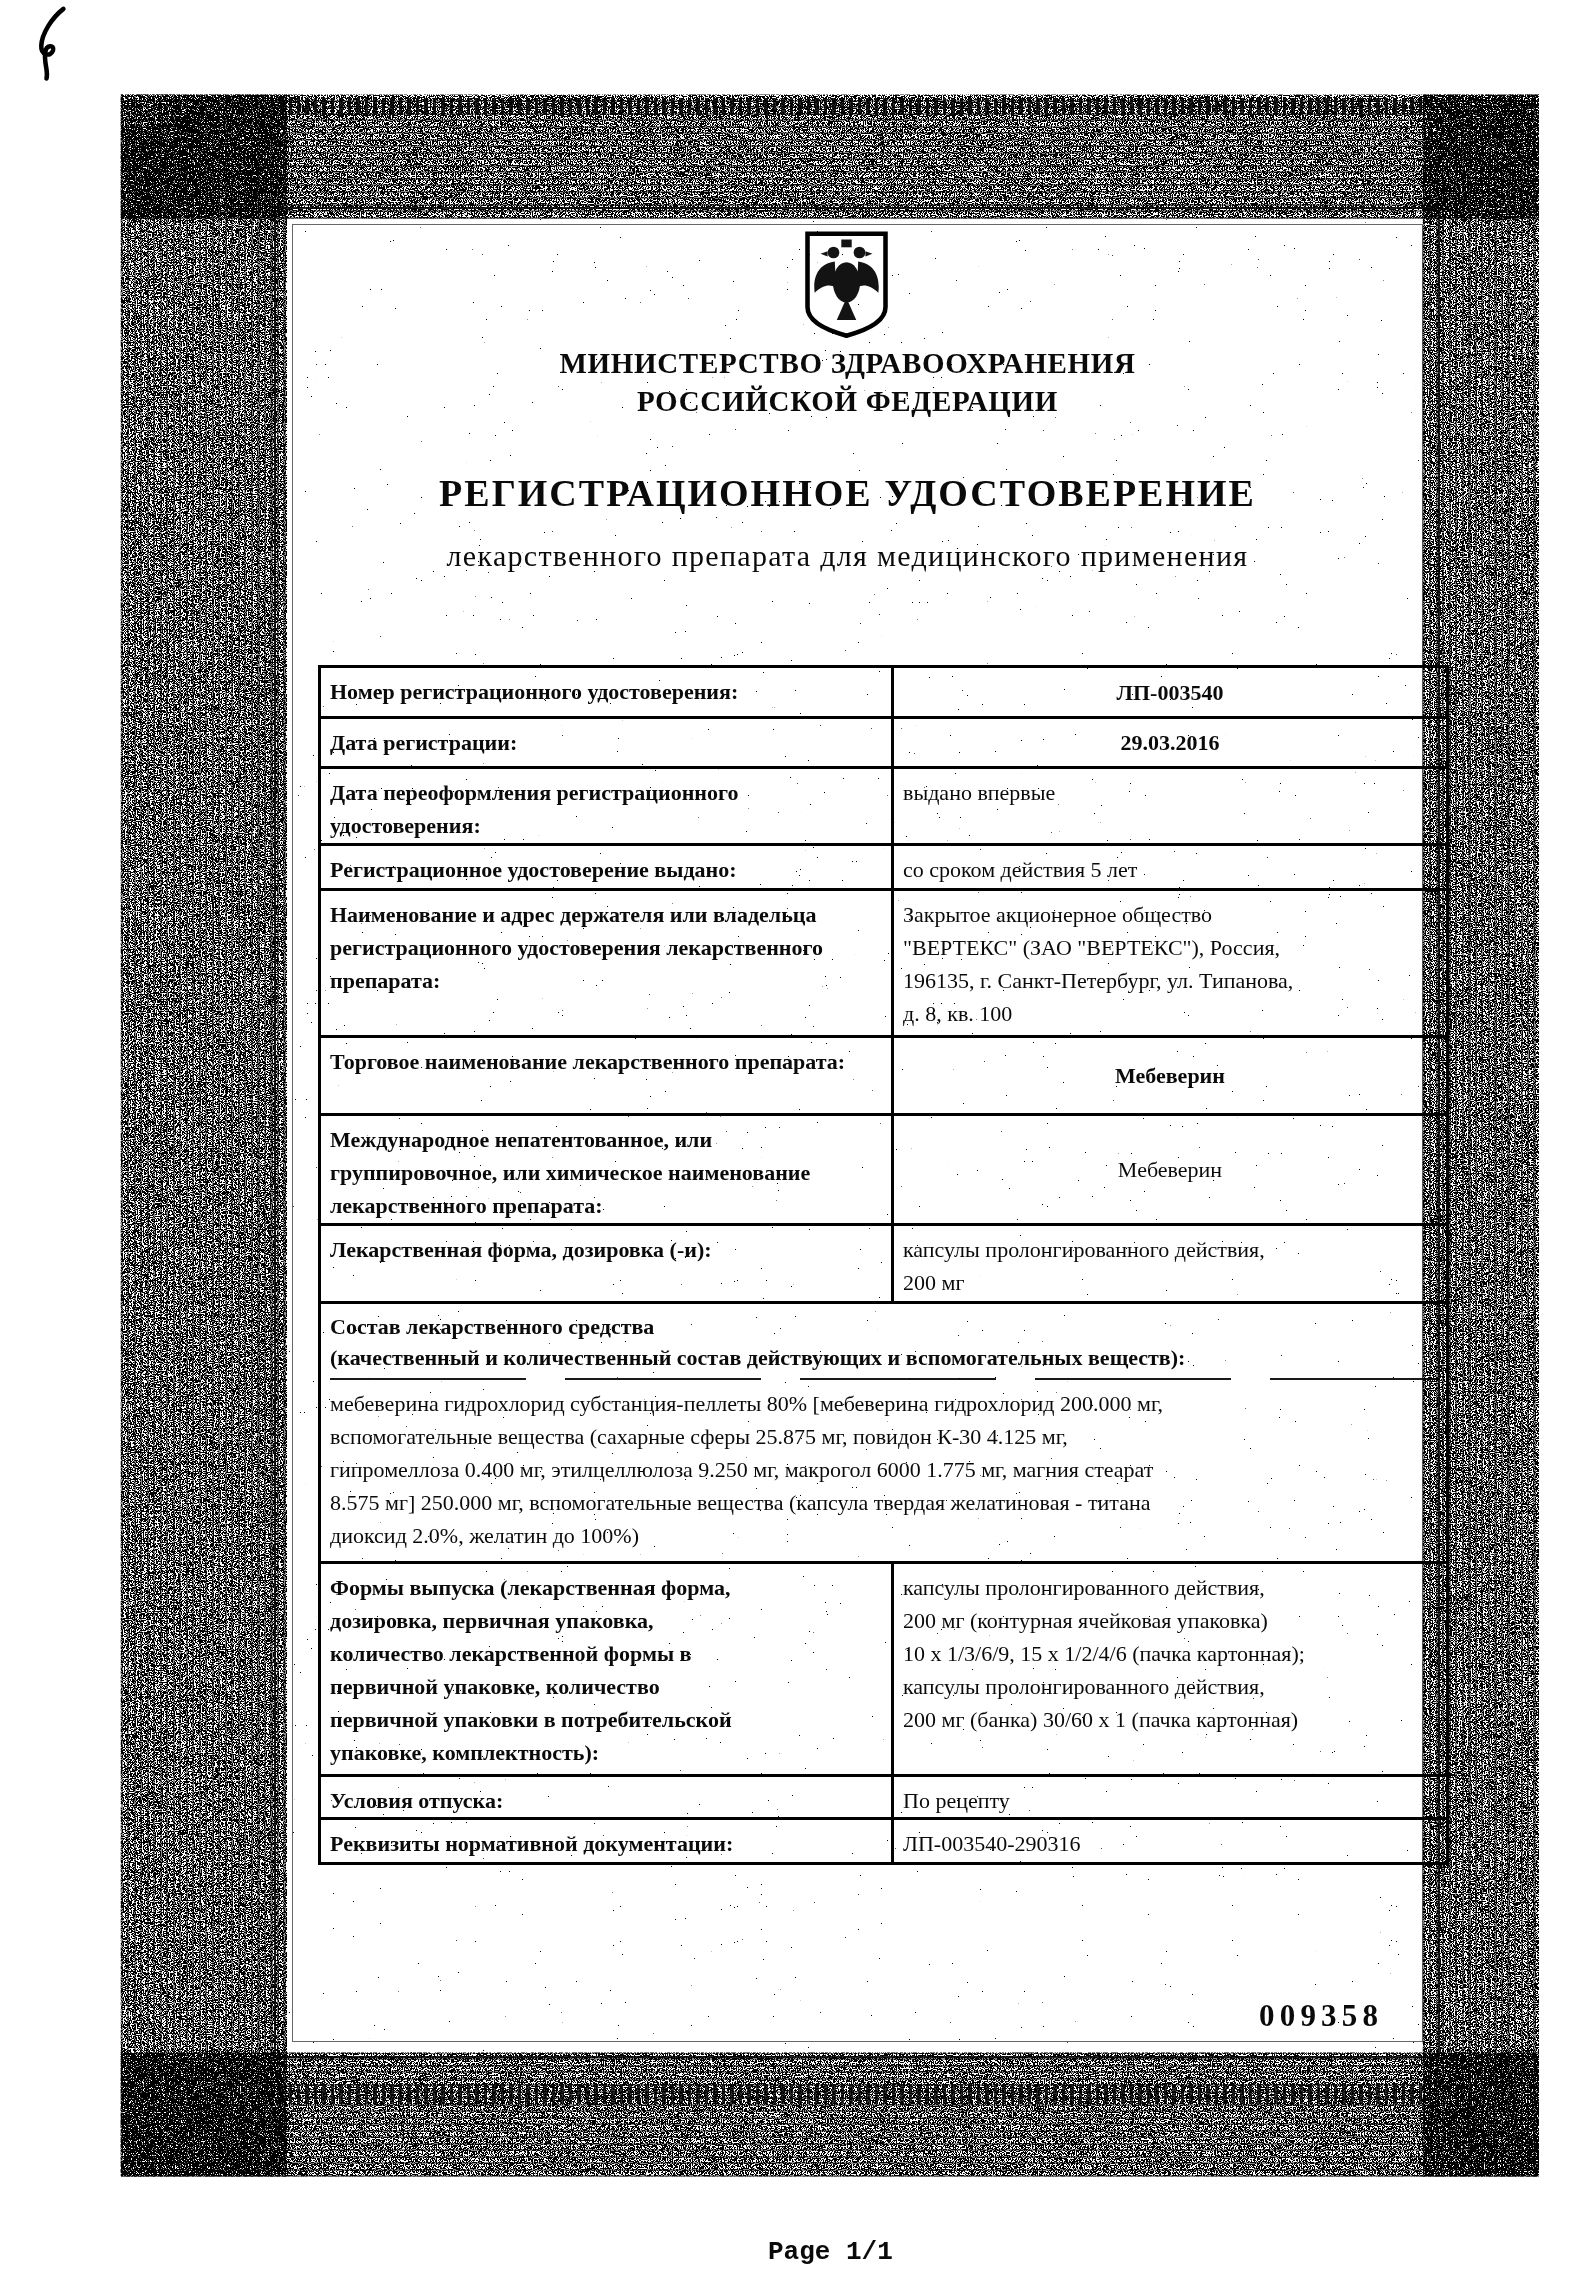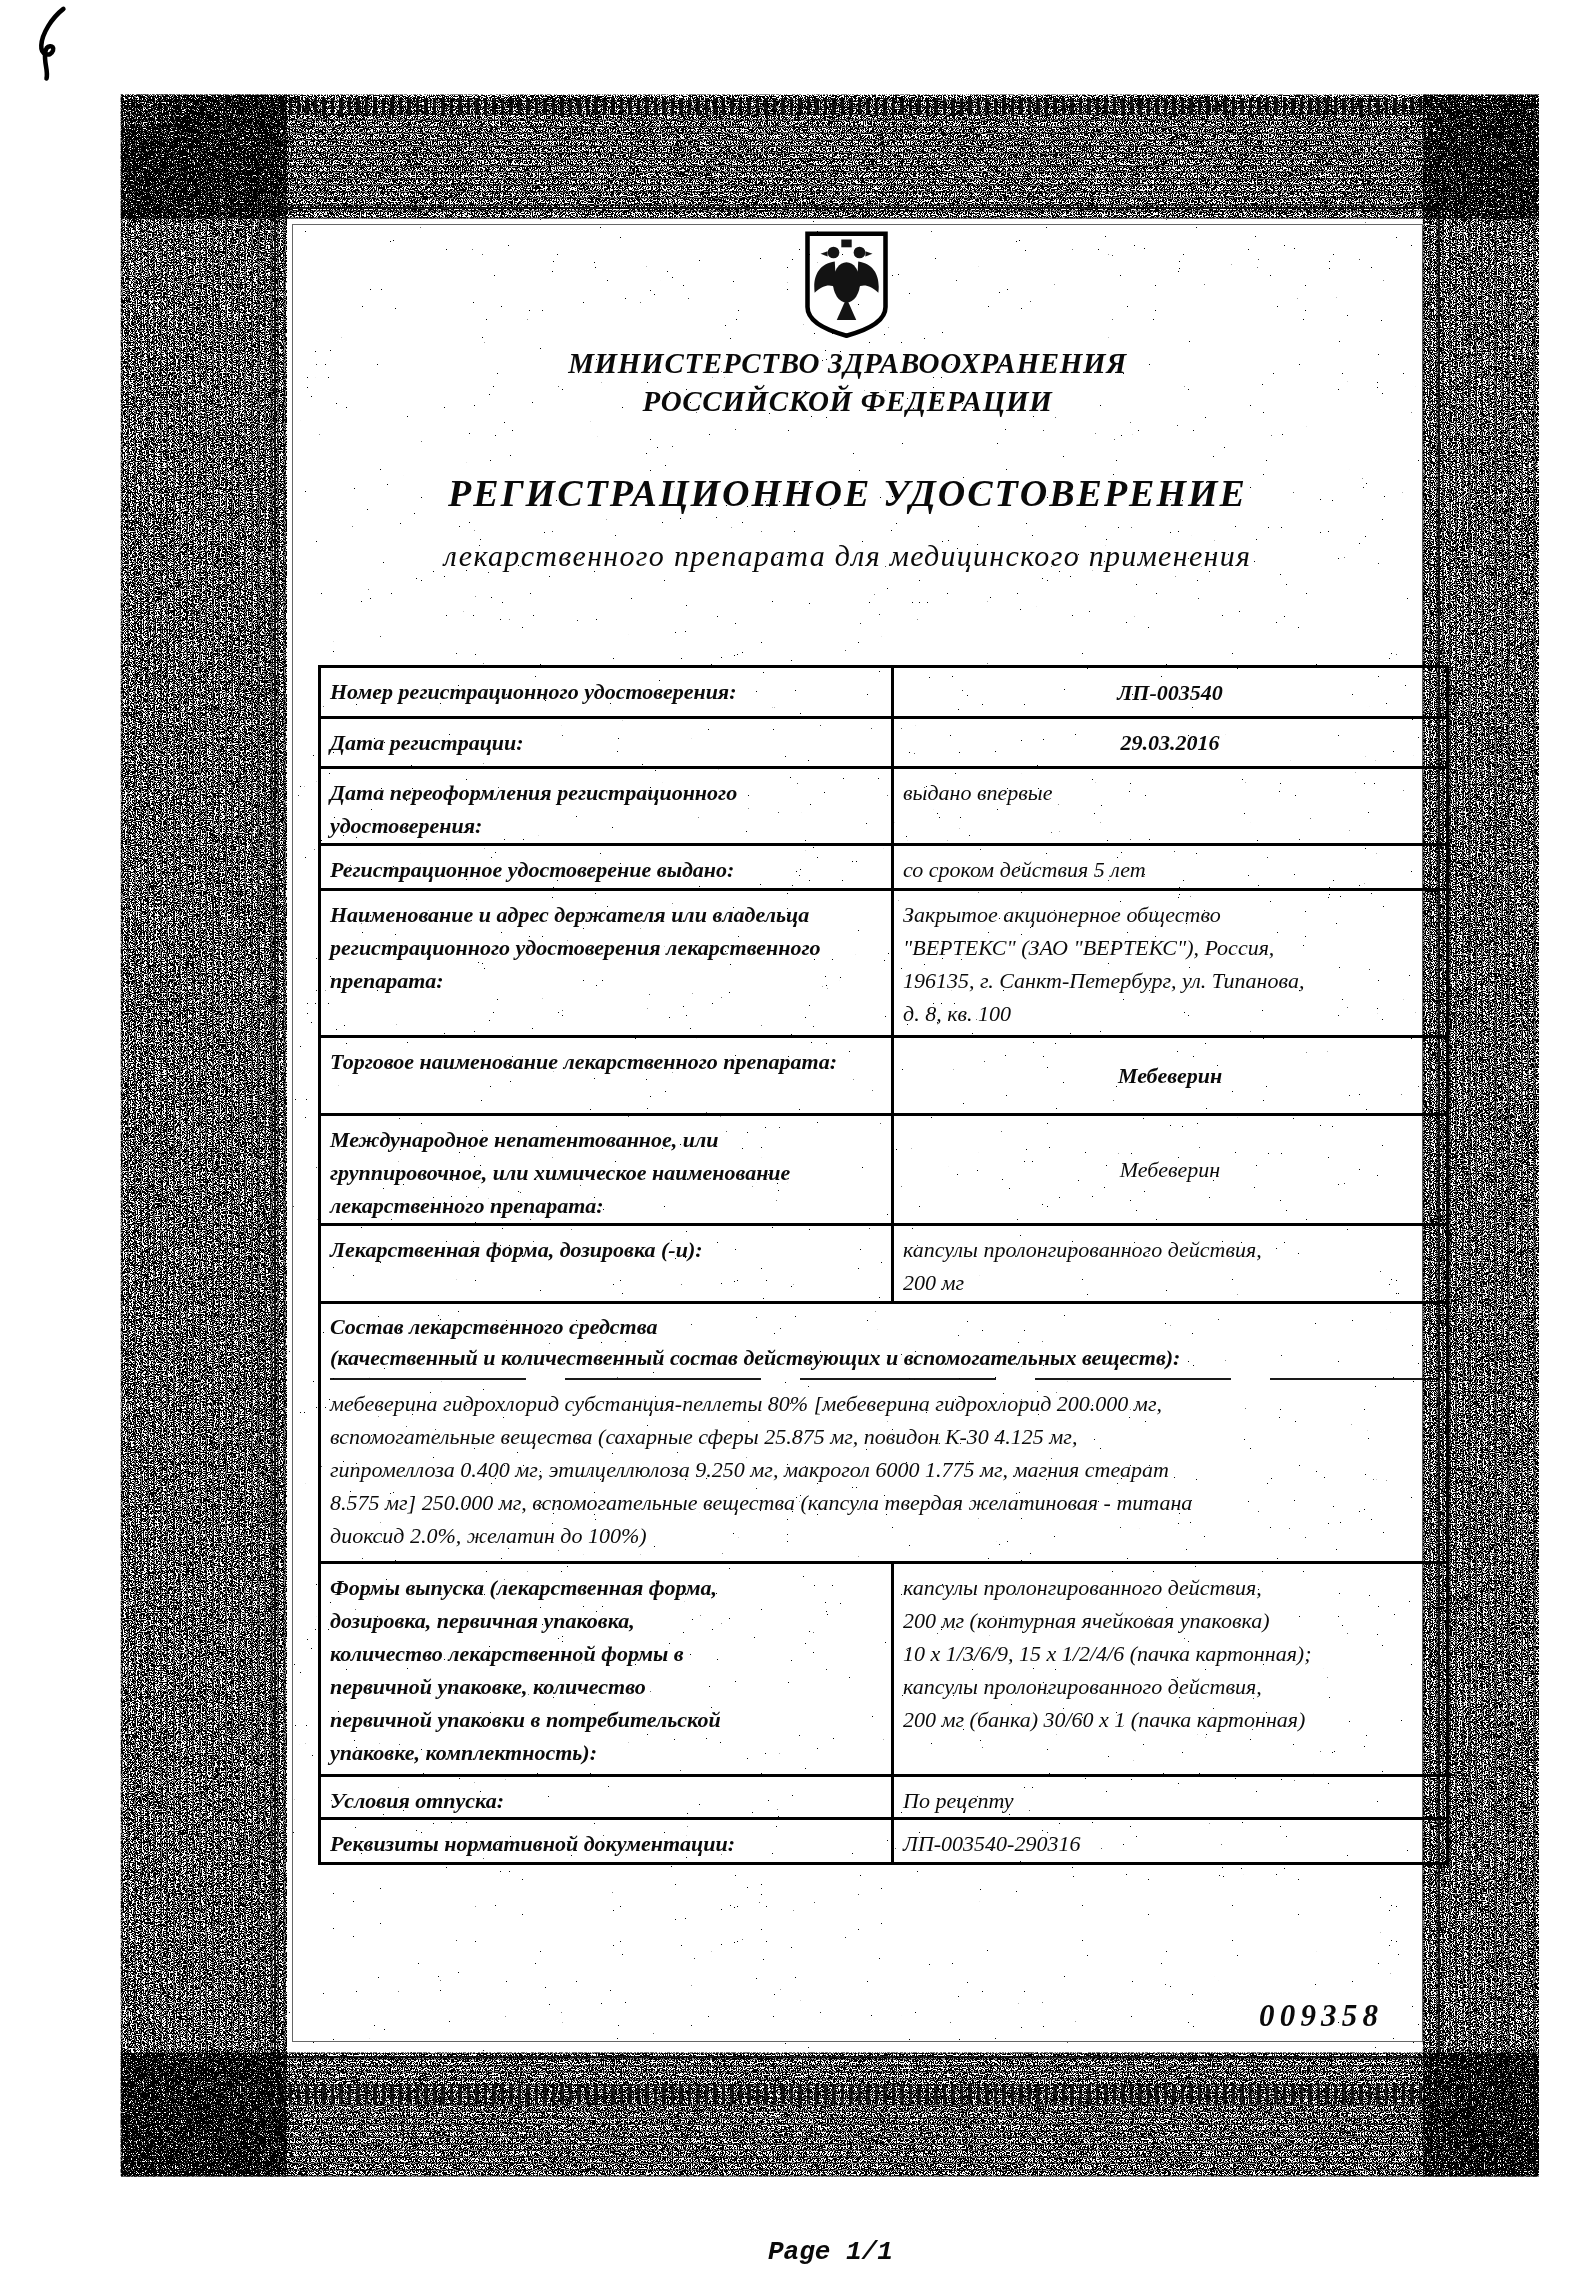--- a/index.html
+++ b/index.html
@@ -1,17 +1,17 @@
 <!DOCTYPE html>
 <html style="font-size:10.4px"><head>
 <meta charset="utf-8">
 <style>
   html,body{margin:0;padding:0;background:#ffffff;}
   .page{position:relative;width:1539px;height:2295px;background:#ffffff;overflow:hidden;
-        font-family:"Liberation Serif", serif;color:#0a0a0a;font-style:italic;}
+        font-family:"Liberation Serif", serif;color:#0a0a0a;}
 
   
   .band{position:absolute;z-index:1;}
   .band-top{left:121px;top:95px;width:1444px;height:124px;
     background:repeating-linear-gradient(0deg, rgba(0,0,0,.45) 0 2px, rgba(0,0,0,0) 2px 6.5px);}
   .band-bottom{left:121px;top:2053px;width:1444px;height:124px;
     background:repeating-linear-gradient(0deg, rgba(0,0,0,.45) 0 2px, rgba(0,0,0,0) 2px 6.5px);}
   .band-left{left:121px;top:95px;width:166px;height:2082px;
     background:repeating-linear-gradient(90deg, rgba(0,0,0,.45) 0 2px, rgba(0,0,0,0) 2px 6.5px);}
   .band-right{left:1423px;top:95px;width:142px;height:2082px;

